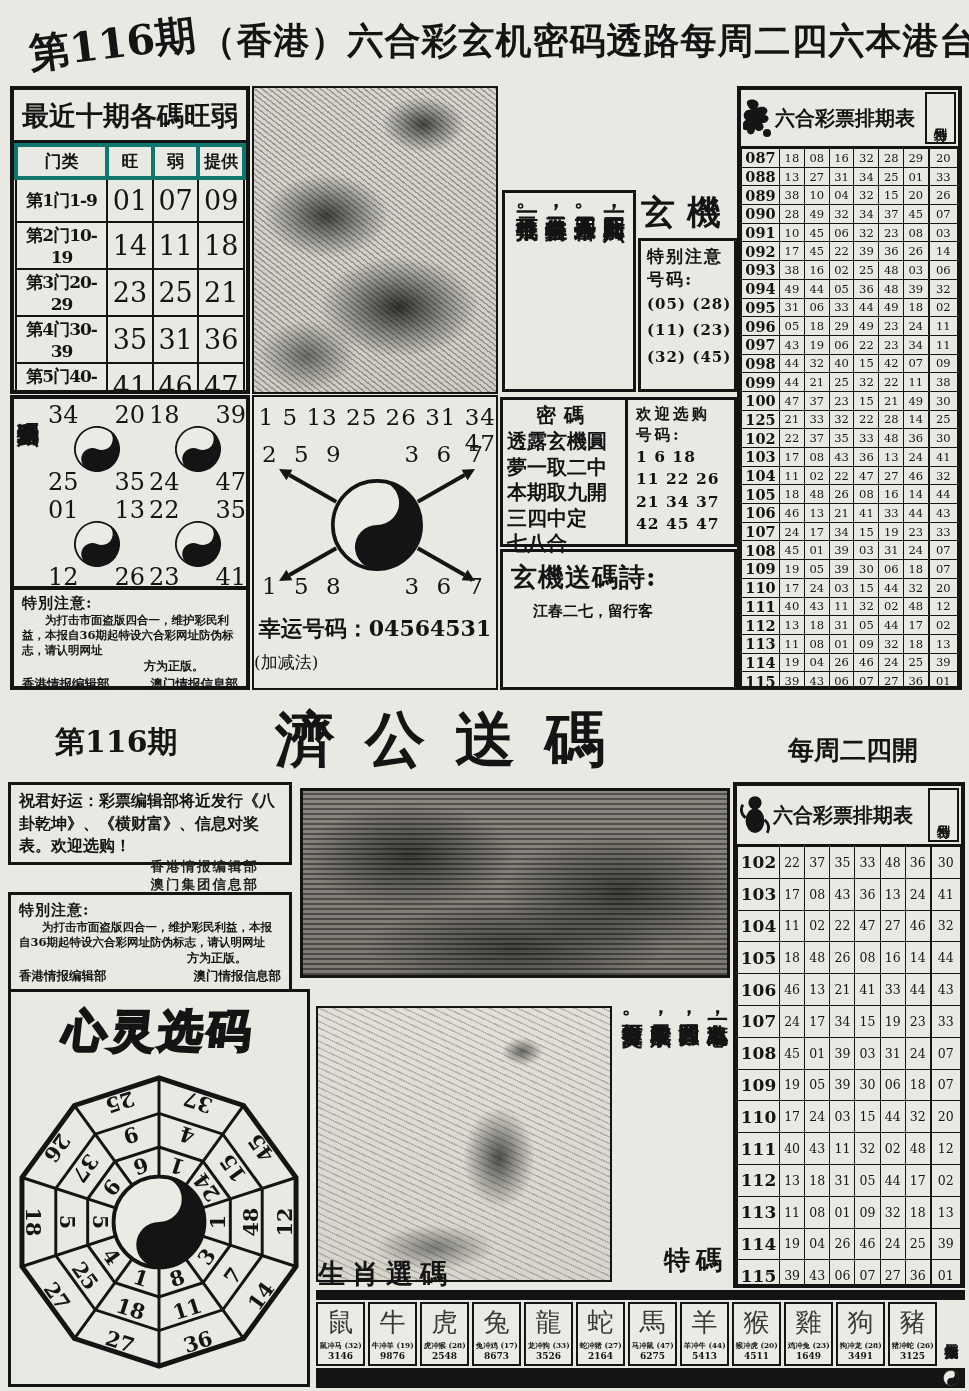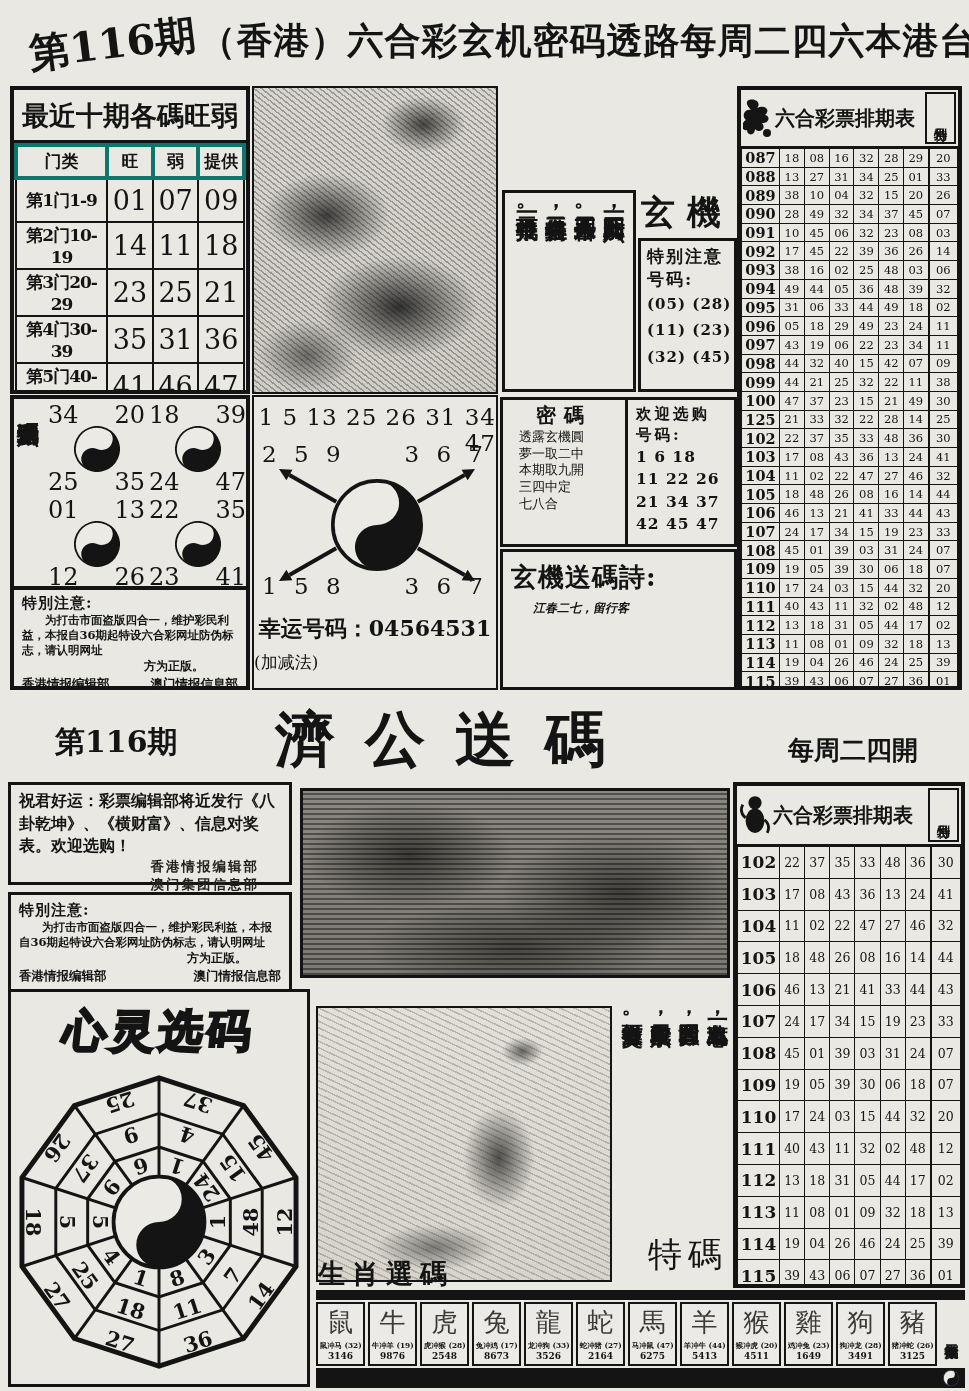--- a/index.html
+++ b/index.html
@@ -87,47 +87,47 @@
 #spread{left:252px;top:395px;width:246px;height:295px;border:2px solid #141414}
 #spread-top{font-size:23px;text-align:right;margin-top:7px;letter-spacing:1px}
 .corner{position:absolute;font-size:23px;letter-spacing:5px;font-weight:500}
 #c-tl{left:8px;top:44px}#c-tr{right:8px;top:44px}#c-bl{left:8px;top:176px}#c-br{right:8px;top:176px}
 #spread-svg{position:absolute;left:5px;top:66px}
 #lucky-line{position:absolute;left:0;right:0;bottom:44px;text-align:center;font-size:22px;font-weight:bold}
 #method{position:absolute;left:0;right:0;bottom:14px;font-size:17px}
 
 #pw{left:500px;top:397px;width:128px;height:150px;padding-top:2px}
 .pw-title{font-size:20px;font-weight:bold;text-align:center;letter-spacing:8px}
-#pw-lines div{font-size:13px;font-weight:normal;line-height:1.28;padding-left:16px;white-space:nowrap}
+#pw-lines div{font-size:20px;font-weight:bold;line-height:1.28;padding-left:4px;white-space:nowrap}
 #pw-lines div:last-child{text-align:left;padding-right:12px}
 #cur{left:625px;top:397px;width:112px;height:150px;padding:4px 0 0 8px}
 .cur-t{font-size:15.5px;font-weight:bold;letter-spacing:3px}
 #cur-lines div{font-size:15.5px;font-weight:bold;line-height:1.45;letter-spacing:1px}
 #cpoem{left:500px;top:549px;width:237px;height:141px}
 .cp-title{font-size:26px;font-weight:900;padding:8px 0 4px 8px;letter-spacing:1px}
-#cp-lines div{font-size:12px;font-weight:bold;font-style:italic;line-height:1.6}
+#cp-lines div{font-size:15px;font-weight:bold;line-height:1.6}
 #cp-lines div:nth-child(1){margin-left:30px}
 #cp-lines div:nth-child(2){margin-left:18px}
 
 #hd2-issue{left:55px;top:722px;font-size:30px;font-weight:900}
 #hd2-title{left:275px;top:700px;font-size:60px;font-weight:900;letter-spacing:30px;white-space:nowrap}
 #hd2-note{left:788px;top:733px;font-size:26px;font-weight:900}
-#greet{left:8px;top:782px;width:284px;height:103px;padding:5px 8px 0}
+#greet{left:8px;top:782px;width:284px;height:83px;padding:5px 8px 0}
 .g-body{font-size:16px;font-weight:bold;line-height:1.42}
 .g-sig{text-align:right;padding-right:22px;font-size:13.5px;font-weight:900;color:#23221f;letter-spacing:2px}
 #notice2{left:8px;top:892px;width:284px;height:100px;padding:6px 8px 0}
 #mind{left:8px;top:989px;width:302px;height:398px}
 #mind-title{text-align:center;margin-top:10px;font-size:44px;font-weight:900;font-family:"DejaVu Sans",sans-serif;letter-spacing:4px;transform:skew(-6deg)}
 @supports (-webkit-text-stroke:2px #141414){
  #mind-title{color:#e9e8e3;-webkit-text-stroke:2.5px #141414}}
 #wheel{position:absolute;left:0;top:82px;width:296px;text-align:center}
 #verse-panel{left:618px;top:1006px;width:114px;height:280px}
 #verse{writing-mode:vertical-rl;text-orientation:upright;height:212px;font-size:21px;font-weight:bold;padding-top:2px}
 #verse .pcol{line-height:1.35}
-#verse-footer{position:absolute;bottom:8px;right:4px;font-size:34px;font-weight:400;letter-spacing:6px}
+#verse-footer{position:absolute;bottom:8px;right:4px;font-size:26px;font-weight:700;letter-spacing:6px}
 #zodiac-title{left:318px;top:1256px;font-size:27px;font-weight:900;letter-spacing:7px;font-family:"DejaVu Sans",sans-serif}
 #zbar{left:316px;top:1290px;width:649px;height:10px;background:#141414}
 #zstrip{left:316px;top:1302px;width:649px;display:flex;gap:3px}
 .zcell{width:49px;height:64px;border:2px solid #141414;background:#eceae6;text-align:center;overflow:hidden}
 .zimg{font-size:26px;line-height:36px;color:#3a3a38;font-family:"DejaVu Sans",sans-serif}
 .zlabel{font-size:8px;font-weight:bold;white-space:nowrap;transform:scale(.92);transform-origin:center}
 .zcode{font-size:9px;font-weight:bold}
 #zside{width:24px;height:64px;writing-mode:vertical-rl;text-orientation:upright;font-size:14px;font-weight:900;display:flex;align-items:center;justify-content:center}
 #bbar{left:316px;top:1368px;width:649px;height:20px;background:#141414;text-align:right;padding:2px 6px 0 0}
 </style>

